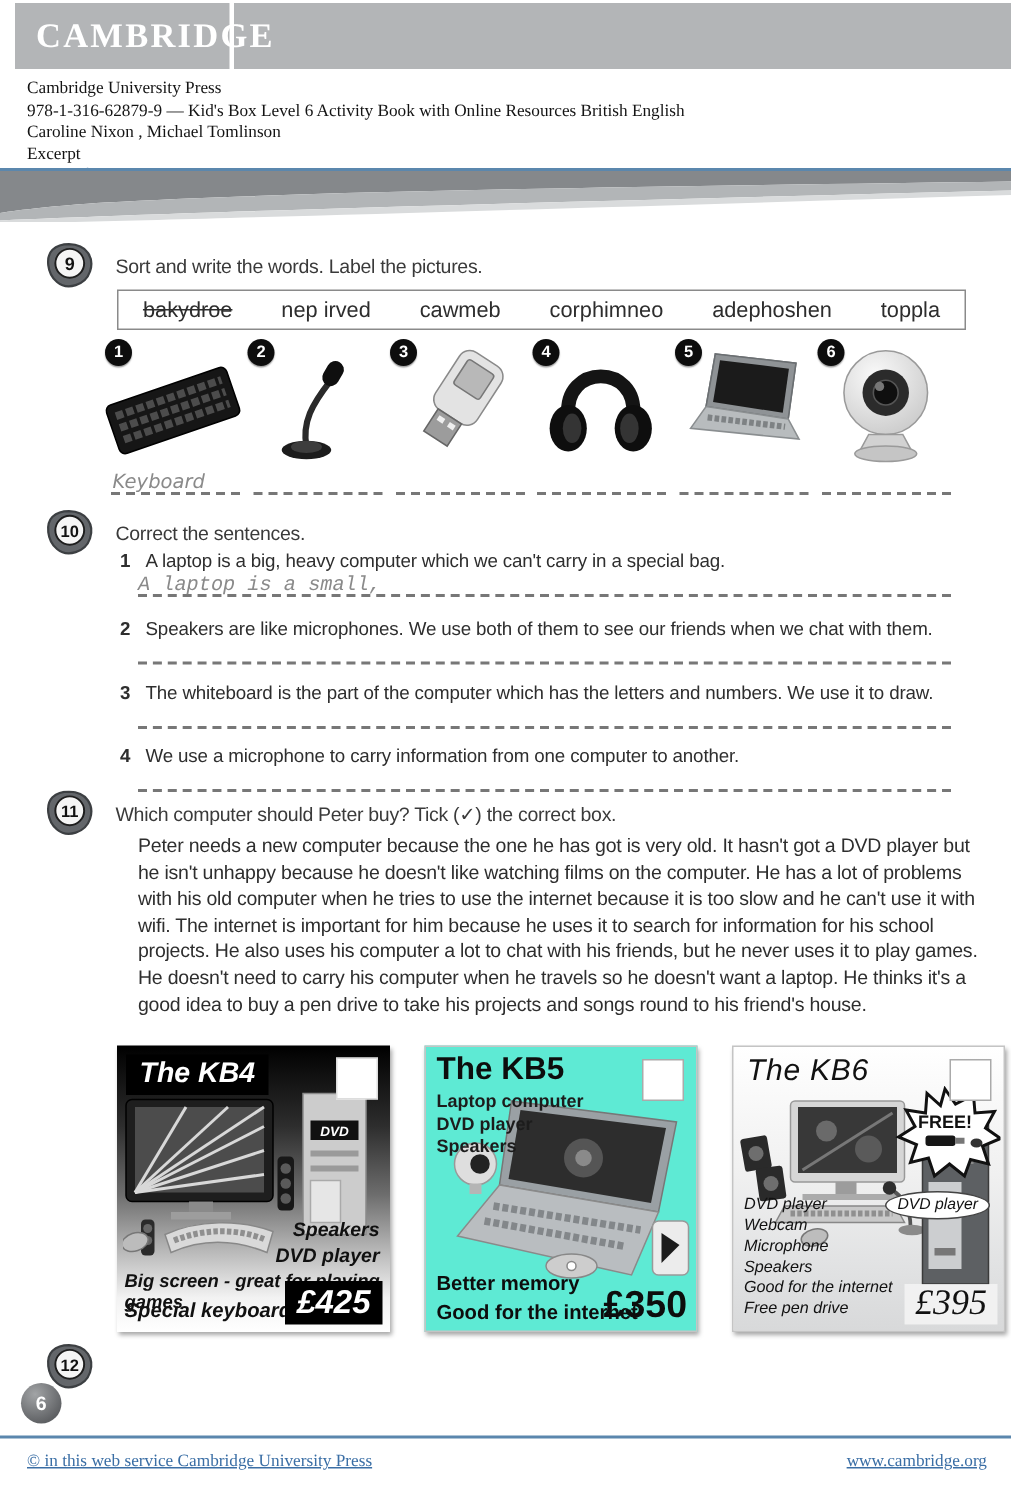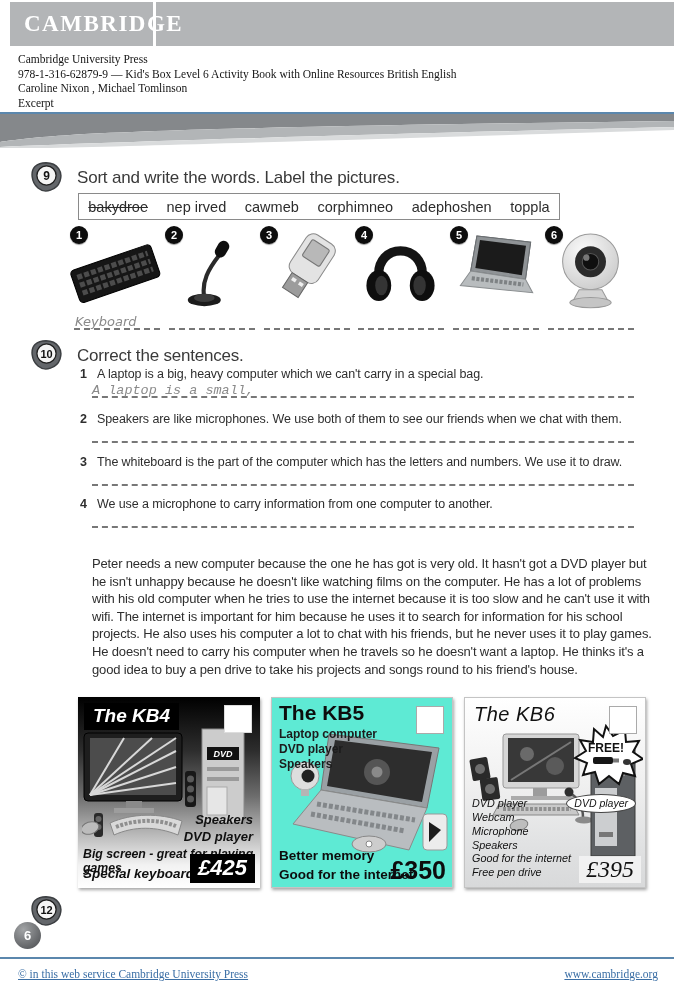--- a/index.html
+++ b/index.html
@@ -14,24 +14,24 @@
   .logo-divider { position:absolute; left:143px; top:0; width:3px; height:44px; background:#fff; }
   .pub-info { position:absolute; left:18px; top:52px; font-family:"Liberation Serif", serif;
               font-size:11.5px; color:#141414; line-height:14.6px; }
   .pub-link { color:#3a6ea5; text-decoration:underline; cursor:pointer; }
   .blue-rule { position:absolute; left:0; width:674px; height:2px; background:#5b87ad; }
   .rule-top { top:112px; } .rule-bottom { top:957px; }
   .swoosh { position:absolute; top:114px; left:0; }
 
   
   .ex-head { position:absolute; left:30px; display:flex; align-items:center; gap:13px; }
-  .ex-title { font-size:17px; color:#3a3a3a; letter-spacing:-0.2px; }
-
-  
-  .word-box { position:absolute; top:193px; left:78px; width:482px; height:27px;
+  .ex-title { font-size:13px; color:#3a3a3a; letter-spacing:-0.2px; }
+
+  
+  .word-box { position:absolute; top:193px; left:78px; width:566px; height:27px;
               border:1.5px solid #8a8a8a; display:flex; align-items:center;
               justify-content:space-around; font-size:14.5px; color:#2d2d2d; }
   .struck { text-decoration:line-through; }
   .pics { position:absolute; top:226px; left:68px; width:570px; display:flex; }
   .pic-cell { width:95px; height:88px; position:relative; }
   .pic-num { position:absolute; top:0; left:2px; width:18px; height:18px; border-radius:50%;
              background:#0d0d0d; color:#fff; font-size:11px; font-weight:bold;
              display:flex; align-items:center; justify-content:center; z-index:2;
              box-shadow:0 1px 1px rgba(0,0,0,.4); }
   .ans9 { position:absolute; top:310px; left:74px; width:560px; display:flex; justify-content:space-between; }
@@ -43,21 +43,21 @@
   .s-item { position:absolute; left:80px; width:560px; display:flex; gap:9px;
             font-size:12.5px; color:#2e2e2e; letter-spacing:-0.1px; }
   .s-num { font-weight:bold; min-width:8px; }
   .s-ans { position:absolute; left:92px; width:542px; height:17px; border-bottom:2px dashed #777; }
   .s-ans .hand { position:absolute; bottom:-2px; left:0; font-size:13.5px;font-family:Liberation Mono, monospace; }
 
   
   .para { position:absolute; top:555px; left:92px; width:568px; font-size:13px;
           color:#2e2e2e; line-height:17.6px; letter-spacing:-0.15px; }
 
-  .ads { position:absolute; top:697px; left:78px; display:flex; gap:11px; }
+  .ads { position:absolute; top:697px; left:78px; display:flex; gap:23px; }
   .ad { width:182px; height:191px; position:relative; box-shadow:1px 2px 3px rgba(0,0,0,.35); }
   .checkbox { position:absolute; top:8px; right:8px; width:28px; height:28px;
               background:#fff; border:1px solid #aaa; cursor:pointer; z-index:5; }
 
   .ad1 { background:linear-gradient(180deg,#000 0%,#2d2d2d 28%,#6d6d6d 52%,#b9b9b9 72%,#f2f2f2 88%,#fff 100%); }
   .ad1-title { position:absolute; top:6px; left:6px; background:#000; color:#fff;
                font-style:italic; font-weight:bold; font-size:19px; padding:2px 9px 3px; z-index:4; }
   .ad1-feats { position:absolute; right:7px; top:114px; text-align:right; font-weight:bold;
                font-style:italic; font-size:13px; color:#101010; line-height:17px; z-index:4; }
   .ad1-line1 { position:absolute; left:5px; top:150px; font-weight:bold; font-style:italic;
@@ -265,20 +265,28 @@
   </div>
 
   <div class="s-item" style="top:497px">
     <span class="s-num">4</span>
     <span>We use a microphone to carry information from one computer to another.</span>
   </div>
   <div class="s-ans" style="top:511px">
     <span class="hand"></span>
   </div>
 
+  <div class="ex-head" style="top:527px">
+    <svg width="34" height="31" viewBox="0 0 34 31">
+      <path d="M16,0.8 C28,1 33,10 30,19 C27,28 15,32 8,26 C1,20 0.5,9 5,4.5 C8,1.8 11,0.8 16,0.8 Z" fill="#63666a" stroke="#3c3f42" stroke-width="1.5"></path>
+      <circle cx="16.5" cy="13.5" r="9.6" fill="#f5f5f5" stroke="#1e1e1e" stroke-width="1.3"></circle>
+      <text x="16.5" y="17.7" text-anchor="middle" font-size="11" font-weight="bold" fill="#111">11</text>
+    </svg>
+    <div class="ex-title">Which computer should Peter buy? Tick (✓) the correct box.</div>
+  </div>
 
   <div class="para">Peter needs a new computer because the one he has got is very old. It hasn't got a DVD player but he isn't unhappy because he doesn't like watching films on the computer. He has a lot of problems with his old computer when he tries to use the internet because it is too slow and he can't use it with wifi. The internet is important for him because he uses it to search for information for his school projects. He also uses his computer a lot to chat with his friends, but he never uses it to play games. He doesn't need to carry his computer when he travels so he doesn't want a laptop. He thinks it's a good idea to buy a pen drive to take his projects and songs round to his friend's house.</div>
 
   <div class="ads">
 
     <div class="ad ad1">
       <div class="ad1-title">The KB4</div>
       <div class="checkbox" style="border-color:#ddd"></div>
       <svg style="position:absolute;top:30px;left:4px" width="174" height="112" viewBox="0 0 174 112">
         <rect x="2" y="6" width="98" height="68" rx="4" fill="#1e1e1e" stroke="#000"></rect>

